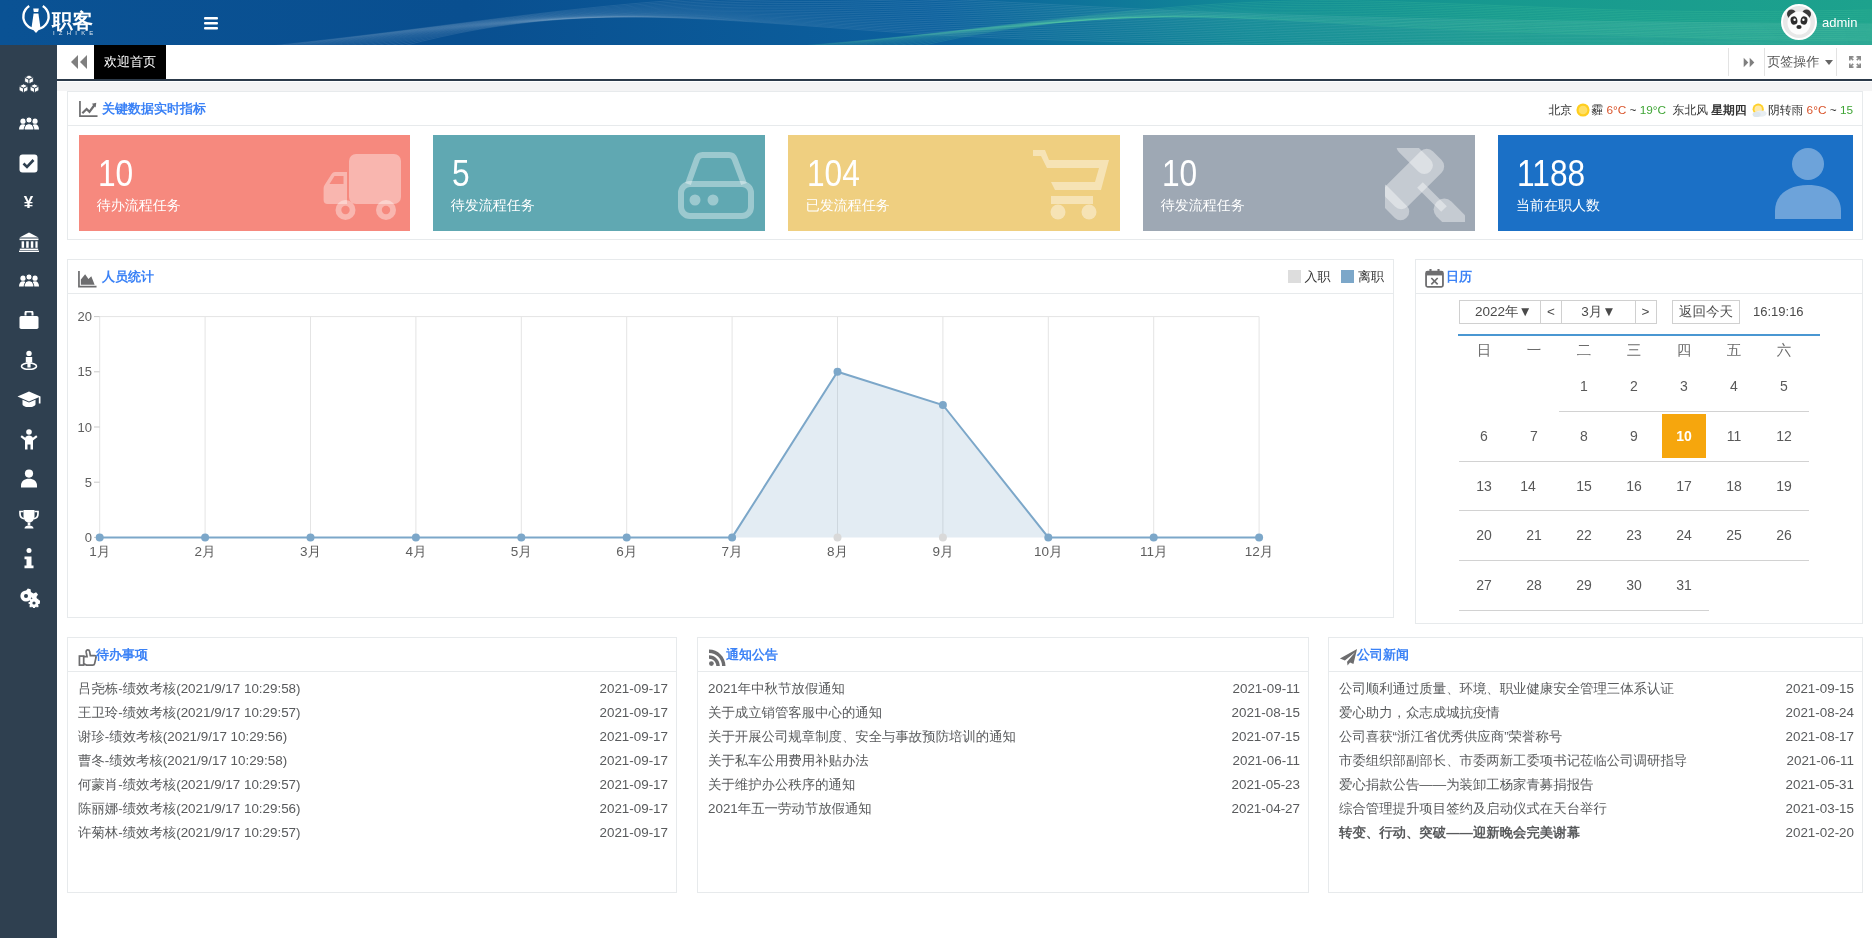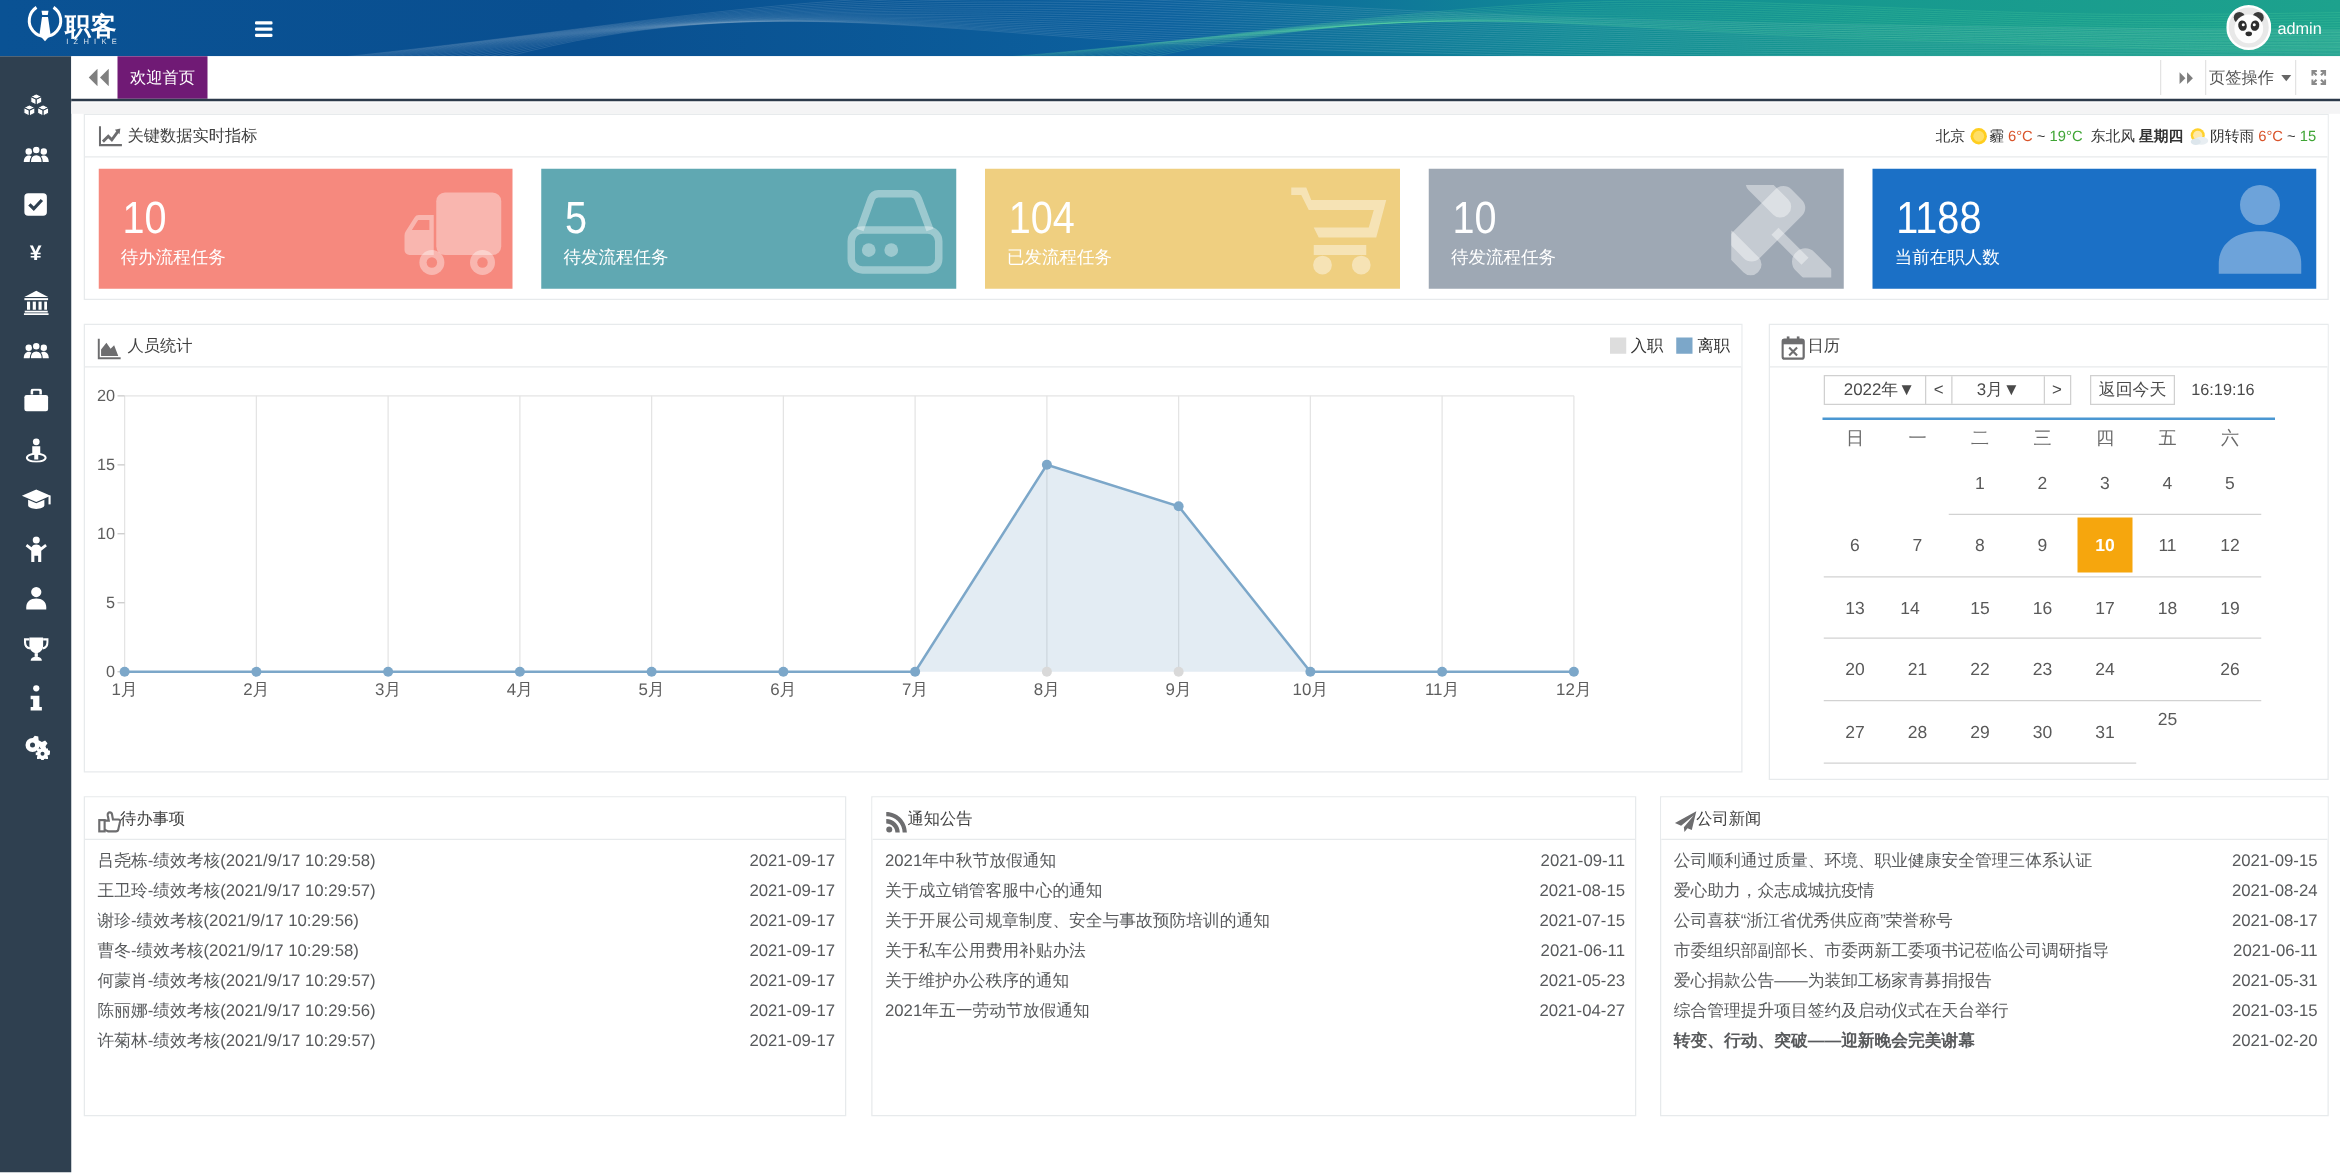--- a/index.html
+++ b/index.html
@@ -10,30 +10,30 @@
 
   
   #nav { left:0; top:0; width:1872px; height:45px;
     background:linear-gradient(to right,#0a5294 0%,#094f90 25%,#0c619e 50%,#118a96 67%,#17998f 80%,#1da28d 100%); }
 
   
   #side { left:0; top:45px; width:57px; height:893px; background:#2f4050; }
 
   
   #tabbar { left:57px; top:45px; width:1815px; height:34px; background:#fff; }
-  #tabdark { left:94px; top:45px; width:72px; height:34px; background:#701a75; color:#fff;
+  #tabdark { left:94px; top:45px; width:72px; height:34px; background:#000000; color:#fff;
      font-size:13px; text-align:center; line-height:34px; }
   #tabborder { left:57px; top:79px; width:1815px; height:2px; background:#2c3a4a; }
   #graystrip { left:57px; top:82px; width:1815px; height:9px; background:#f4f4f5; }
   .tbsep { position:absolute; top:3px; width:1px; height:28px; background:#e3e3e3; }
 
   
   .panel { position:absolute; background:#fff; border:1px solid #e7eaec; }
   .phead { position:absolute; left:0; top:0; right:0; height:34px; border-bottom:1px solid #e7eaec; background:#fff; }
-  .ptitle { position:absolute; left:34px; top:0; height:34px; line-height:34px; font-size:13px; color:#404040; }
+  .ptitle { position:absolute; left:34px; top:0; height:34px; line-height:34px; font-size:13px; color:#3b82f6;font-weight:bold; }
   .picon { position:absolute; left:11px; top:8px; width:19px; height:19px; color:#6d6d6f; }
 
   
   .card { position:absolute; top:135px; height:96px; color:#fff; overflow:hidden; }
   .card .num { position:absolute; left:19px; top:21px; font-size:36px; line-height:36px; color:#fff; transform:scaleX(0.88); transform-origin:left center; }
   .card .lbl { position:absolute; left:18px; top:63px; font-size:14px; line-height:14px; color:#fff; }
   .cicon { position:absolute; }
 
   
   .li-row { position:absolute; height:24px; line-height:24px; font-size:13.4px; color:#585a5c; white-space:nowrap; }
@@ -484,21 +484,21 @@
     <div class="day" style="left:193px;top:201px;">16</div>
     <div class="day" style="left:243px;top:201px;">17</div>
     <div class="day" style="left:293px;top:201px;">18</div>
     <div class="day" style="left:343px;top:201px;">19</div>
   <div class="dayline" style="left:43px;top:250px;width:350px;"></div>
   <div class="day" style="left:43px;top:250px;">20</div>
     <div class="day" style="left:93px;top:250px;">21</div>
     <div class="day" style="left:143px;top:250px;">22</div>
     <div class="day" style="left:193px;top:250px;">23</div>
     <div class="day" style="left:243px;top:250px;">24</div>
-    <div class="day" style="left:293px;top:250px;margin-top:40px;">25</div>
+    <div class="day" style="left:293px;top:250px;">25</div>
     <div class="day" style="left:343px;top:250px;">26</div>
   <div class="dayline" style="left:43px;top:300px;width:350px;"></div>
   <div class="day" style="left:43px;top:300px;">27</div>
     <div class="day" style="left:93px;top:300px;">28</div>
     <div class="day" style="left:143px;top:300px;">29</div>
     <div class="day" style="left:193px;top:300px;">30</div>
     <div class="day" style="left:243px;top:300px;">31</div>
   <div class="dayline" style="left:43px;top:350px;width:250px;"></div>
 </div>
 

